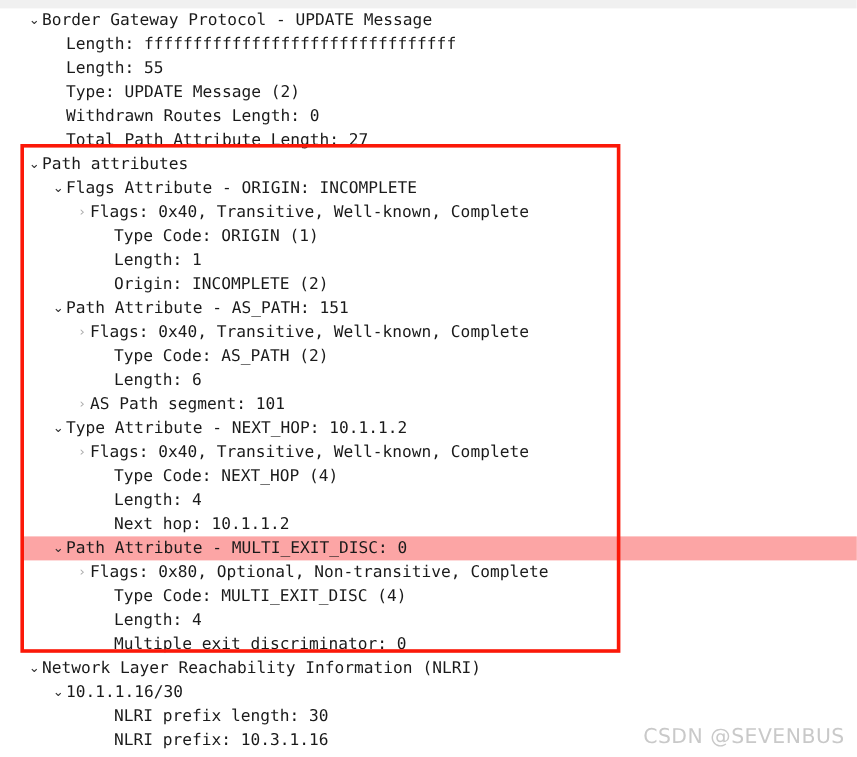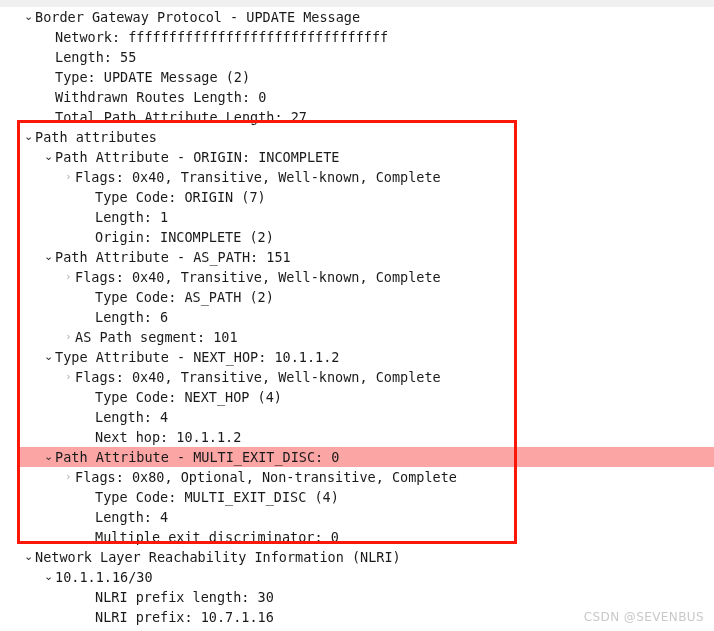--- a/index.html
+++ b/index.html
@@ -91,63 +91,63 @@
     pointer-events: none;
     z-index: 5;
   }
 
   
   #watermark {
     position: absolute;
     right: 10px;
     bottom: 7px;
     font-family: "DejaVu Sans", "Liberation Sans", sans-serif;
-    font-size: 12px;
+    font-size: 17px;
     letter-spacing: .4px;
     color: #c9c9c9;
     z-index: 6;
     white-space: pre;
   }
 </style>
 </head>
 <body>
 
 <div id="clipped-top-row">
   
 </div>
 
 <div id="detail-tree">
     <div class="tree-row"><span class="d0"></span><span class="twisty expanded">⌄</span><span class="row-label">Border Gateway Protocol - UPDATE Message</span></div>
-    <div class="tree-row"><span class="d1"></span><span class="twisty none">&nbsp;</span><span class="row-label">Network: ffffffffffffffffffffffffffffffff</span></div>
+    <div class="tree-row"><span class="d1"></span><span class="twisty none">&nbsp;</span><span class="row-label">Length: ffffffffffffffffffffffffffffffff</span></div>
     <div class="tree-row"><span class="d1"></span><span class="twisty none">&nbsp;</span><span class="row-label">Length: 55</span></div>
     <div class="tree-row"><span class="d1"></span><span class="twisty none">&nbsp;</span><span class="row-label">Type: UPDATE Message (2)</span></div>
     <div class="tree-row"><span class="d1"></span><span class="twisty none">&nbsp;</span><span class="row-label">Withdrawn Routes Length: 0</span></div>
     <div class="tree-row"><span class="d1"></span><span class="twisty none">&nbsp;</span><span class="row-label">Total Path Attribute Length: 27</span></div>
     <div class="tree-row"><span class="d0"></span><span class="twisty expanded">⌄</span><span class="row-label">Path attributes</span></div>
-    <div class="tree-row"><span class="d1"></span><span class="twisty expanded">⌄</span><span class="row-label">Path Attribute - ORIGIN: INCOMPLETE</span></div>
+    <div class="tree-row"><span class="d1"></span><span class="twisty expanded">⌄</span><span class="row-label">Flags Attribute - ORIGIN: INCOMPLETE</span></div>
     <div class="tree-row"><span class="d2"></span><span class="twisty collapsed">›</span><span class="row-label">Flags: 0x40, Transitive, Well-known, Complete</span></div>
-    <div class="tree-row"><span class="d3"></span><span class="twisty none">&nbsp;</span><span class="row-label">Type Code: ORIGIN (7)</span></div>
+    <div class="tree-row"><span class="d3"></span><span class="twisty none">&nbsp;</span><span class="row-label">Type Code: ORIGIN (1)</span></div>
     <div class="tree-row"><span class="d3"></span><span class="twisty none">&nbsp;</span><span class="row-label">Length: 1</span></div>
     <div class="tree-row"><span class="d3"></span><span class="twisty none">&nbsp;</span><span class="row-label">Origin: INCOMPLETE (2)</span></div>
     <div class="tree-row"><span class="d1"></span><span class="twisty expanded">⌄</span><span class="row-label">Path Attribute - AS_PATH: 151</span></div>
     <div class="tree-row"><span class="d2"></span><span class="twisty collapsed">›</span><span class="row-label">Flags: 0x40, Transitive, Well-known, Complete</span></div>
     <div class="tree-row"><span class="d3"></span><span class="twisty none">&nbsp;</span><span class="row-label">Type Code: AS_PATH (2)</span></div>
     <div class="tree-row"><span class="d3"></span><span class="twisty none">&nbsp;</span><span class="row-label">Length: 6</span></div>
     <div class="tree-row"><span class="d2"></span><span class="twisty collapsed">›</span><span class="row-label">AS Path segment: 101</span></div>
     <div class="tree-row"><span class="d1"></span><span class="twisty expanded">⌄</span><span class="row-label">Type Attribute - NEXT_HOP: 10.1.1.2</span></div>
     <div class="tree-row"><span class="d2"></span><span class="twisty collapsed">›</span><span class="row-label">Flags: 0x40, Transitive, Well-known, Complete</span></div>
     <div class="tree-row"><span class="d3"></span><span class="twisty none">&nbsp;</span><span class="row-label">Type Code: NEXT_HOP (4)</span></div>
     <div class="tree-row"><span class="d3"></span><span class="twisty none">&nbsp;</span><span class="row-label">Length: 4</span></div>
     <div class="tree-row"><span class="d3"></span><span class="twisty none">&nbsp;</span><span class="row-label">Next hop: 10.1.1.2</span></div>
     <div class="tree-row selected"><span class="d1"></span><span class="twisty expanded">⌄</span><span class="row-label">Path Attribute - MULTI_EXIT_DISC: 0</span></div>
     <div class="tree-row"><span class="d2"></span><span class="twisty collapsed">›</span><span class="row-label">Flags: 0x80, Optional, Non-transitive, Complete</span></div>
     <div class="tree-row"><span class="d3"></span><span class="twisty none">&nbsp;</span><span class="row-label">Type Code: MULTI_EXIT_DISC (4)</span></div>
     <div class="tree-row"><span class="d3"></span><span class="twisty none">&nbsp;</span><span class="row-label">Length: 4</span></div>
     <div class="tree-row"><span class="d3"></span><span class="twisty none">&nbsp;</span><span class="row-label">Multiple exit discriminator: 0</span></div>
     <div class="tree-row"><span class="d0"></span><span class="twisty expanded">⌄</span><span class="row-label">Network Layer Reachability Information (NLRI)</span></div>
     <div class="tree-row"><span class="d1"></span><span class="twisty expanded">⌄</span><span class="row-label">10.1.1.16/30</span></div>
     <div class="tree-row"><span class="d3"></span><span class="twisty none">&nbsp;</span><span class="row-label">NLRI prefix length: 30</span></div>
-    <div class="tree-row"><span class="d3"></span><span class="twisty none">&nbsp;</span><span class="row-label">NLRI prefix: 10.7.1.16</span></div>
+    <div class="tree-row"><span class="d3"></span><span class="twisty none">&nbsp;</span><span class="row-label">NLRI prefix: 10.3.1.16</span></div>
   </div>
 
 <div id="annotation-box"></div>
 
 <div id="watermark">CSDN @SEVENBUS</div>
 
 </body></html>

